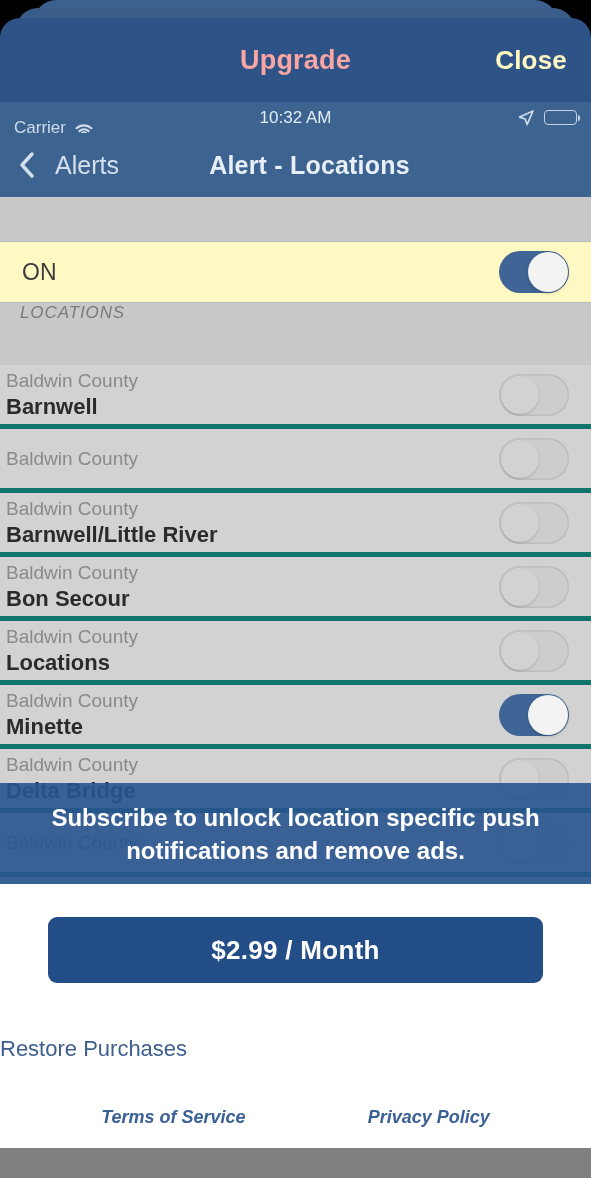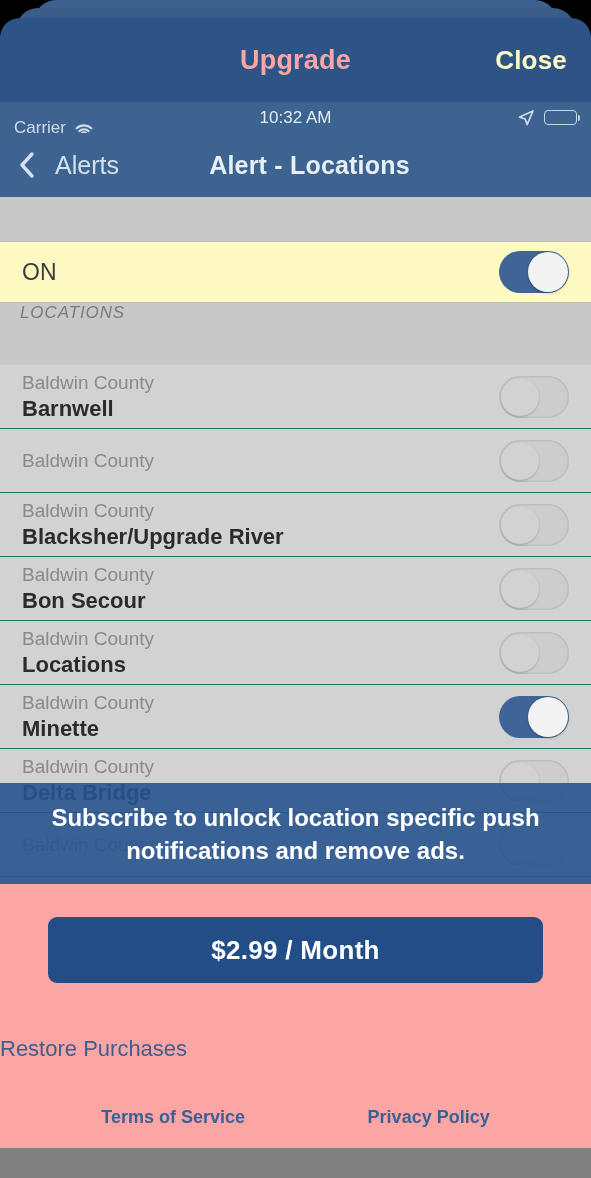--- a/index.html
+++ b/index.html
@@ -177,24 +177,24 @@
   }
   .section-head-text {
     font-size:17px;
     color:#7b7b7b;
     letter-spacing:0.9px;
   }
 
   .loc-row {
     height:64px;
     background:#d2d2d2;
-    border-bottom:1px solid #0f766e;
-    display:flex;
-    align-items:center;
-    padding:0 22px 0 22px;
+    border-bottom:5px solid #0f766e;
+    display:flex;
+    align-items:center;
+    padding:0 22px 0 6px;
     position:relative;
   }
   .loc-texts { display:flex; flex-direction:column; justify-content:center; }
   .loc-county {
     font-size:19px;
     color:#8a8a8a;
     line-height:24px;
   }
   .loc-name {
     font-size:22px;
@@ -255,21 +255,21 @@
     text-align:center;
     line-height:33px;
   }
 
   
   .purchase {
     position:absolute;
     left:0; right:0;
     bottom:30px;
     top:884px;
-    background:#fca5a5;
+    background:#ffffff;
   }
   .buy-btn {
     position:absolute;
     left:48px; right:48px;
     top:33px;
     height:66px;
     background:#234d87;
     border-radius:9px;
     display:flex;
     align-items:center;
@@ -292,20 +292,21 @@
     font-size:22px;
     cursor:pointer;
   }
   .legal {
     position:absolute;
     left:0; right:0;
     top:223px;
     display:flex;
     justify-content:space-around;
     padding:0 40px;
+    font-style:italic;
   }
   .legal a {
     color:#3a6196;
     font-size:18px;
     font-weight:bold;
     text-decoration:none;
     cursor:pointer;
   }
 
   .home-bar {
@@ -394,21 +395,21 @@
             <div class="loc-texts">
               <span class="loc-county">Baldwin County</span>
             </div>
             <span class="toggle off">
               <span class="knob"></span>
             </span>
           </div>
           <div class="loc-row">
             <div class="loc-texts">
               <span class="loc-county">Baldwin County</span>
-              <span class="loc-name">Blacksher/Upgrade River</span>
+              <span class="loc-name">Barnwell/Little River</span>
             </div>
             <span class="toggle off">
               <span class="knob"></span>
             </span>
           </div>
           <div class="loc-row">
             <div class="loc-texts">
               <span class="loc-county">Baldwin County</span>
               <span class="loc-name">Bon Secour</span>
             </div>

